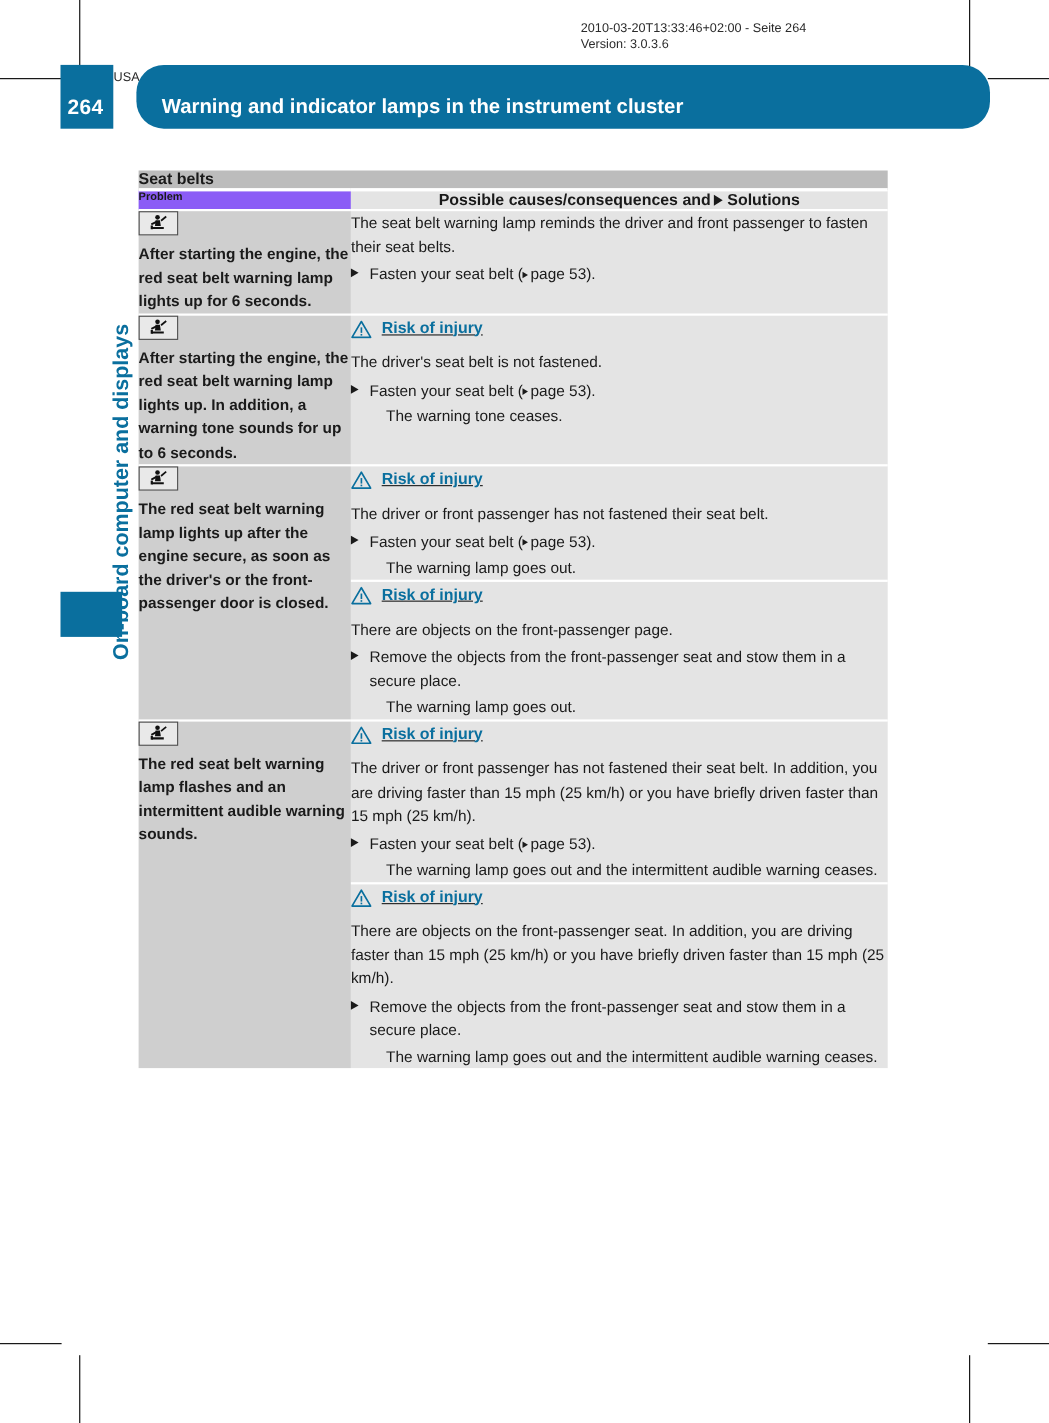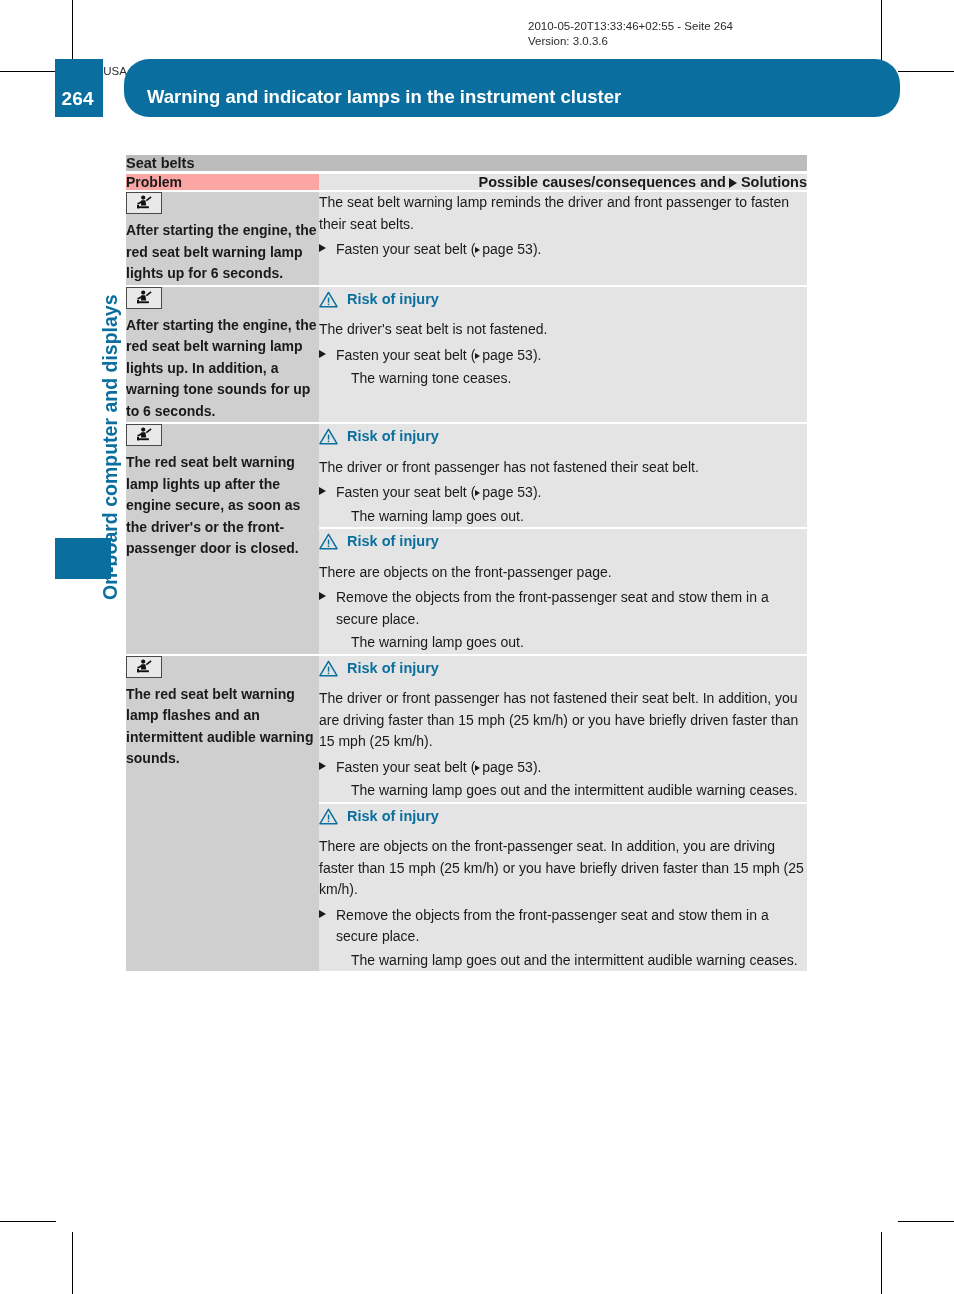--- a/index.html
+++ b/index.html
@@ -113,32 +113,32 @@
   }
   .sec-title {
     background: #bcbcbc;
     font-size: 14.5px;
     font-weight: bold;
     color: #1a1a1a;
     padding: 7px 0 8px 8px;
     border-bottom: 3px solid #ffffff;
   }
   .col-head-a {
-    background: #fca5a5;
-    font-size: 14px;
+    background: #8b5cf6;
+    font-size: 10px;
     font-weight: bold;
     text-align: left;
     padding: 8px 0 9px 8px;
     border-bottom: 2px solid #ffffff;
   }
   .col-head-b {
     background: #e4e4e4;
     font-size: 14.5px;
     font-weight: bold;
-    text-align: right;
+    text-align: center;
     padding: 8px 10px 9px 10px;
     border-bottom: 2px solid #ffffff;
   }
   .cell-a {
     background: #cfcfcf;
     font-size: 14px;
     line-height: 21.5px;
     padding: 9px 12px 12px 8px;
     border-bottom: 2px solid #ffffff;
     font-weight: bold;
@@ -165,20 +165,21 @@
     vertical-align: top;
   }
   .lamp-icon svg { display: block; margin: 2px auto 0; }
 
   
   .warn-head {
     display: flex;
     align-items: center;
     gap: 9px;
     margin: 2px 0 9px 0;
+    text-decoration: underline;
   }
   .warn-tri { flex: 0 0 auto; display: block; }
   .warn-title {
     color: #0a6f9e;
     font-weight: bold;
     font-size: 14.5px;
   }
   .para { margin: 0 0 9px 0; }
   .para.tight { margin-bottom: 4px; }
 
@@ -227,21 +228,21 @@
 <div class="crop crop-h" style="left:0px;   top:71px;  width:56px;"></div>
 <div class="crop crop-v" style="left:881px; top:0px;   height:72px;"></div>
 <div class="crop crop-h" style="left:898px; top:71px;  width:56px;"></div>
 <div class="crop crop-v" style="left:72px;  top:1232px; height:62px;"></div>
 <div class="crop crop-h" style="left:0px;   top:1221px; width:56px;"></div>
 <div class="crop crop-v" style="left:881px; top:1232px; height:62px;"></div>
 <div class="crop crop-h" style="left:898px; top:1221px; width:56px;"></div>
 
 <div class="meta meta-left">BA 212 USA, CA Edition B 2011; 1; 5, en-US
 dimargi</div>
-<div class="meta meta-right">2010-05-20T13:33:46+02:55 - Seite 264
+<div class="meta meta-right">2010-03-20T13:33:46+02:00 - Seite 264
 Version: 3.0.3.6</div>
 
 <div class="pagenum-block">
   <span class="pagenum">264</span>
 </div>
 <div class="title-block">
   <span class="title-text">Warning and indicator lamps in the instrument cluster</span>
 </div>
 
 <div class="chapter-label">On-board computer and displays</div>

